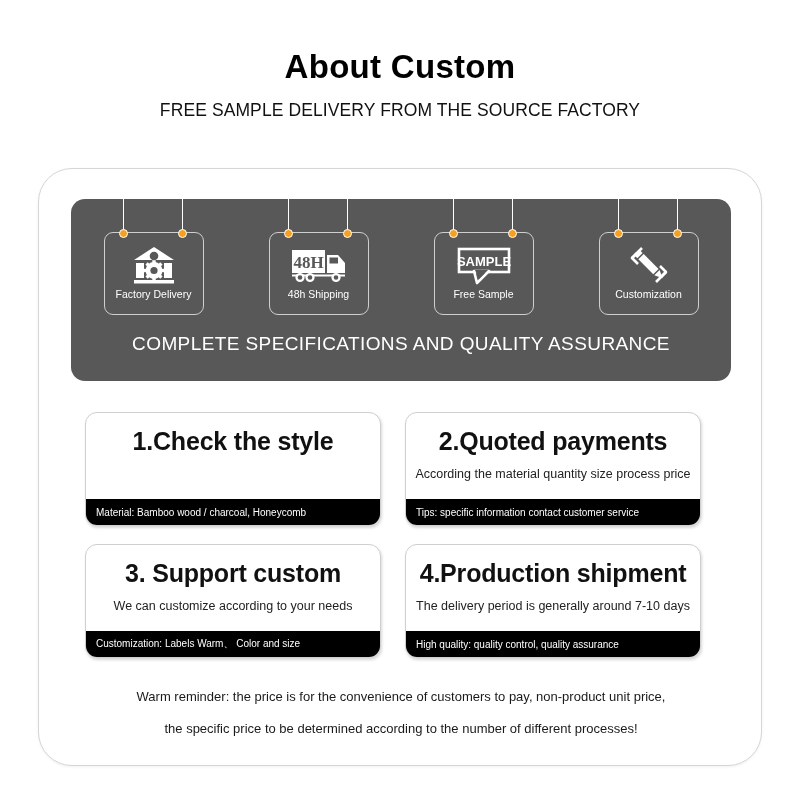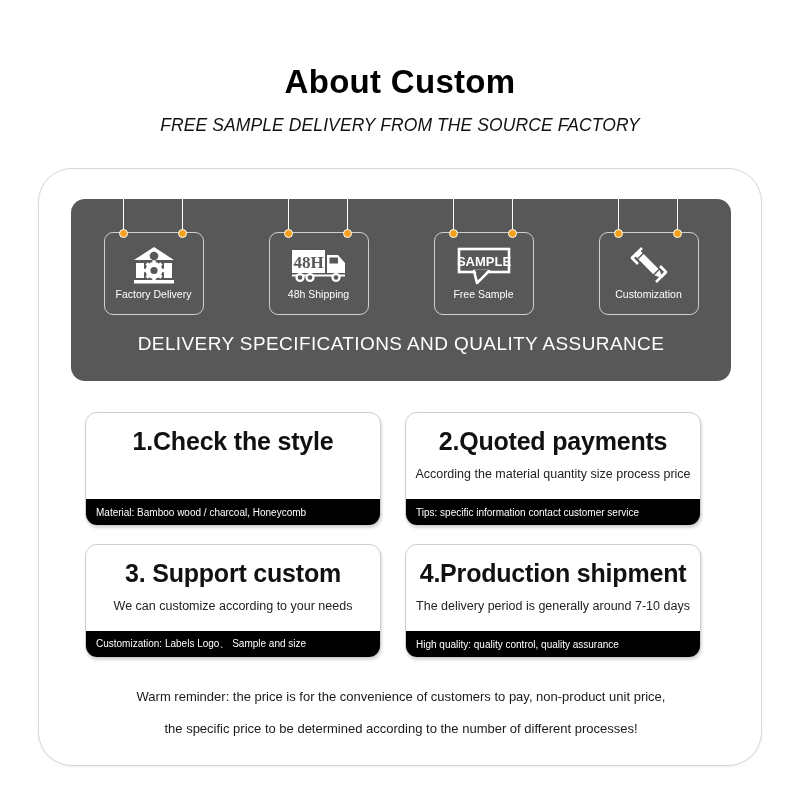--- a/index.html
+++ b/index.html
@@ -17,38 +17,37 @@
   .page {
     position: relative;
     width: 800px;
     height: 800px;
     box-sizing: border-box;
   }
 
   
   .header {
     position: absolute;
-    top: 64px;
+    top: 49px;
     left: 0;
     width: 800px;
     text-align: center;
   }
   .title {
     font-size: 33px;
     font-weight: bold;
     letter-spacing: 0.3px;
     line-height: 1.1;
     color: #000000;
   }
   .subtitle {
     margin-top: 15px;
     font-size: 17.5px;
     letter-spacing: 0.1px;
     color: #111111;
-    font-style: italic;
   }
 
   
   .outer {
     position: absolute;
     left: 38px;
     top: 168px;
     width: 724px;
     height: 598px;
     box-sizing: border-box;
@@ -321,40 +320,40 @@
                   <polygon points="19.5,32 27,32 23.25,40" fill="#ffffff"></polygon>
                 </g>
               </svg>
             </div>
             <div class="sign-label">Customization</div>
           </div>
         </div>
 
       </div>
 
-      <div class="panel-banner">DELIVERY SPECIFICATIONS AND QUALITY ASSURANCE</div>
+      <div class="panel-banner">COMPLETE SPECIFICATIONS AND QUALITY ASSURANCE</div>
     </div>
 
     <div class="cards">
 
       <div class="card">
         <div class="card-title">1.Check the style</div>
         <div class="card-strip">Material: Bamboo wood / charcoal, Honeycomb</div>
       </div>
 
       <div class="card">
         <div class="card-title">2.Quoted payments</div>
         <div class="card-desc">According the material quantity size process price</div>
         <div class="card-strip">Tips: specific information contact customer service</div>
       </div>
 
       <div class="card">
         <div class="card-title">3. Support custom</div>
         <div class="card-desc">We can customize according to your needs</div>
-        <div class="card-strip">Customization: Labels Logo、 Sample and size</div>
+        <div class="card-strip">Customization: Labels Warm、 Color and size</div>
       </div>
 
       <div class="card">
         <div class="card-title">4.Production shipment</div>
         <div class="card-desc">The delivery period is generally around 7-10 days</div>
         <div class="card-strip">High quality: quality control, quality assurance</div>
       </div>
 
     </div>
 

